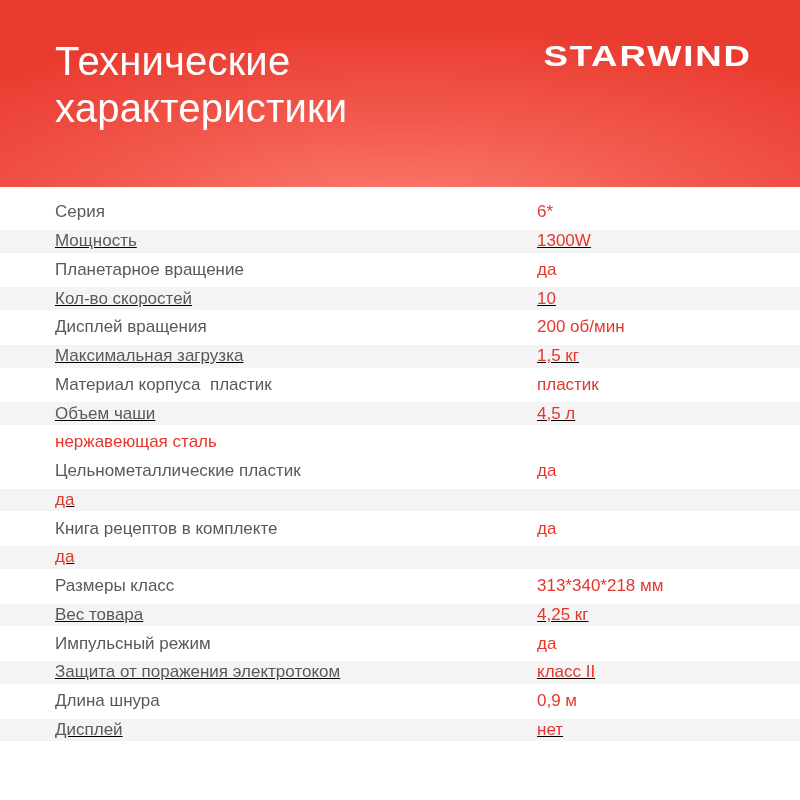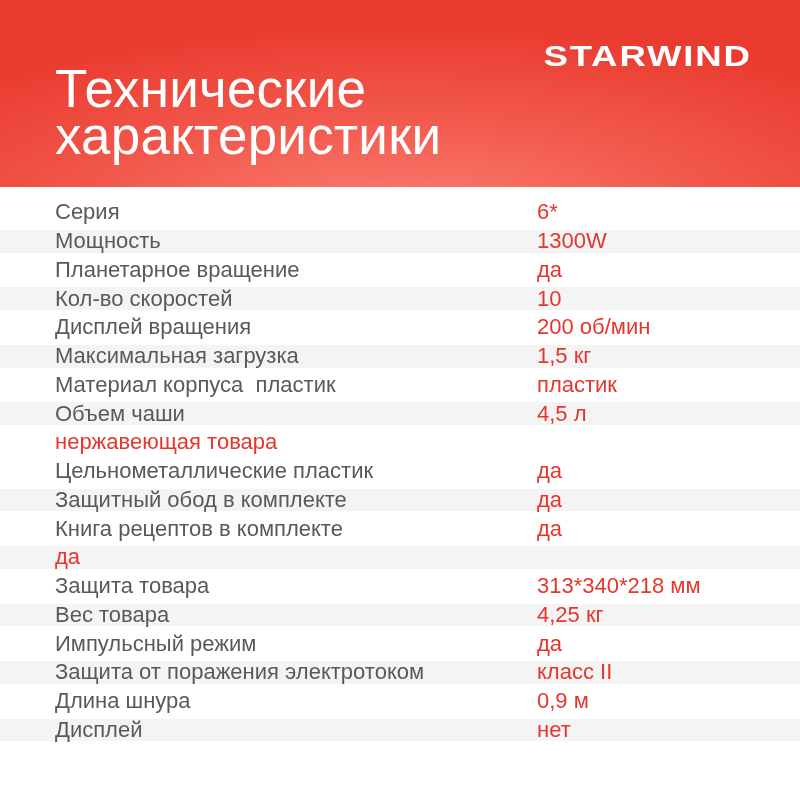--- a/index.html
+++ b/index.html
@@ -26,25 +26,24 @@
     align-items: flex-start;
     background:
       radial-gradient(95% 130% at 50% 115%,
         var(--header-glow) 0%,
         #f2574b 42%,
         var(--header-red) 80%,
         var(--header-red) 100%);
   }
   .title {
     color: #ffffff;
-    font-size: 53px;
+    font-size: 40px;
     line-height: 47px;
     font-weight: 500;
     letter-spacing: 0.2px;
-    margin-top: 27px;
   }
   .brand {
     color: #ffffff;
     font-size: 30px;
     font-weight: 800;
     letter-spacing: 1.5px;
     transform: scaleX(1.22);
     transform-origin: right top;
     margin-top: 1px;
     white-space: nowrap;
@@ -52,26 +51,27 @@
   
   .table {
     padding-top: 11px;
   }
   .row {
     height: 28.75px;
     box-sizing: border-box;
     display: flex;
     align-items: center;
     padding-left: 55px;
-    font-size: 22px;
+    font-size: 17px;
   }
   .row.stripe {
     background: var(--stripe-bg);
     border-top: 3.5px solid #ffffff;
     border-bottom: 3.5px solid #ffffff;
+    text-decoration: underline;
   }
   .lbl {
     width: 482px;
     flex: 0 0 482px;
     color: var(--label-text);
     white-space: pre;
     overflow: hidden;
   }
   .val {
     color: var(--value-text);
@@ -125,45 +125,44 @@
     <span class="lbl">Материал корпуса  пластик</span>
     <span class="val">пластик</span>
   </div>
 
   <div class="row stripe">
     <span class="lbl">Объем чаши</span>
     <span class="val">4,5 л</span>
   </div>
 
   <div class="row">
-    <span class="val">нержавеющая товара</span>
+    <span class="val">нержавеющая сталь</span>
   </div>
 
 
   <div class="row">
     <span class="lbl">Цельнометаллические пластик</span>
     <span class="val">да</span>
   </div>
 
   <div class="row stripe">
-    <span class="lbl">Защитный обод в комплекте</span>
     <span class="val">да</span>
   </div>
 
   <div class="row">
     <span class="lbl">Книга рецептов в комплекте</span>
     <span class="val">да</span>
   </div>
 
   <div class="row stripe">
     <span class="val">да</span>
   </div>
 
   <div class="row">
-    <span class="lbl">Защита товара</span>
+    <span class="lbl">Размеры класс</span>
     <span class="val">313*340*218 мм</span>
   </div>
 
   <div class="row stripe">
     <span class="lbl">Вес товара</span>
     <span class="val">4,25 кг</span>
   </div>
 
   <div class="row">
     <span class="lbl">Импульсный режим</span>

